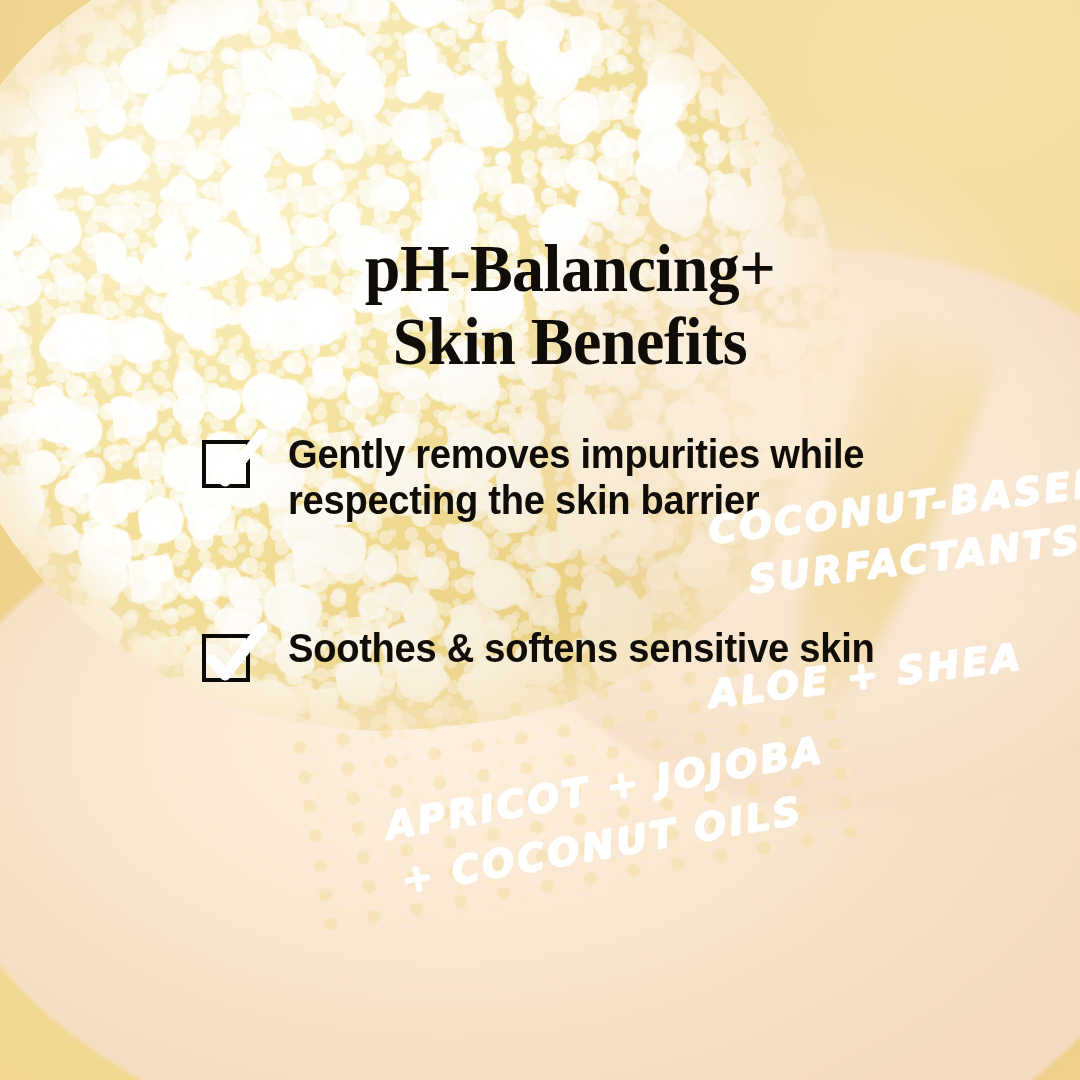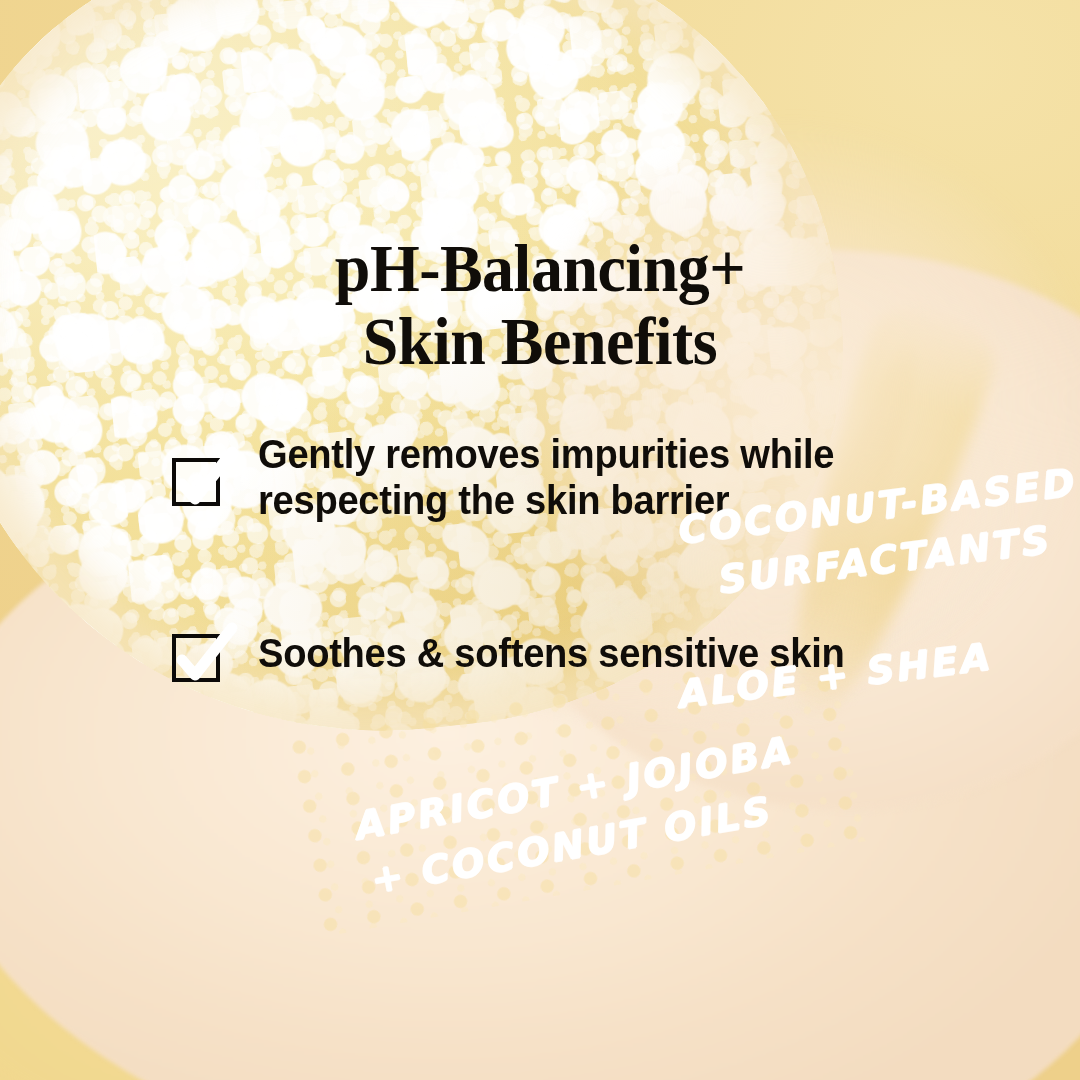--- a/index.html
+++ b/index.html
@@ -223,20 +223,21 @@
     background-size: 44px 30px, 31px 23px;
     transform: rotate(-10deg);
     filter: blur(.4px);
   }
 
   
 
   .content {
     position: absolute;
     inset: 0;
+    margin-left: 30px;
   }
 
   .headline {
     position: absolute;
     top: 186px;
     left: 0;
     width: 1080px;
     text-align: center;
     font-family: "Liberation Serif", "DejaVu Serif", serif;
     font-weight: 700;
@@ -253,21 +254,21 @@
   .checklist {
     position: absolute;
     left: 172px;
     top: 432px;
     width: 820px;
   }
 
   .check-row {
     position: relative;
     display: flex;
-    align-items: center;
+    align-items: flex-start;
   }
 
   .check-row.r1 { margin-top: 0; }
   .check-row.r2 { margin-top: 102px; }
   .check-row.r3 { margin-top: 84px; }
 
   .checkbox {
     position: relative;
     flex: 0 0 auto;
     width: 48px;

